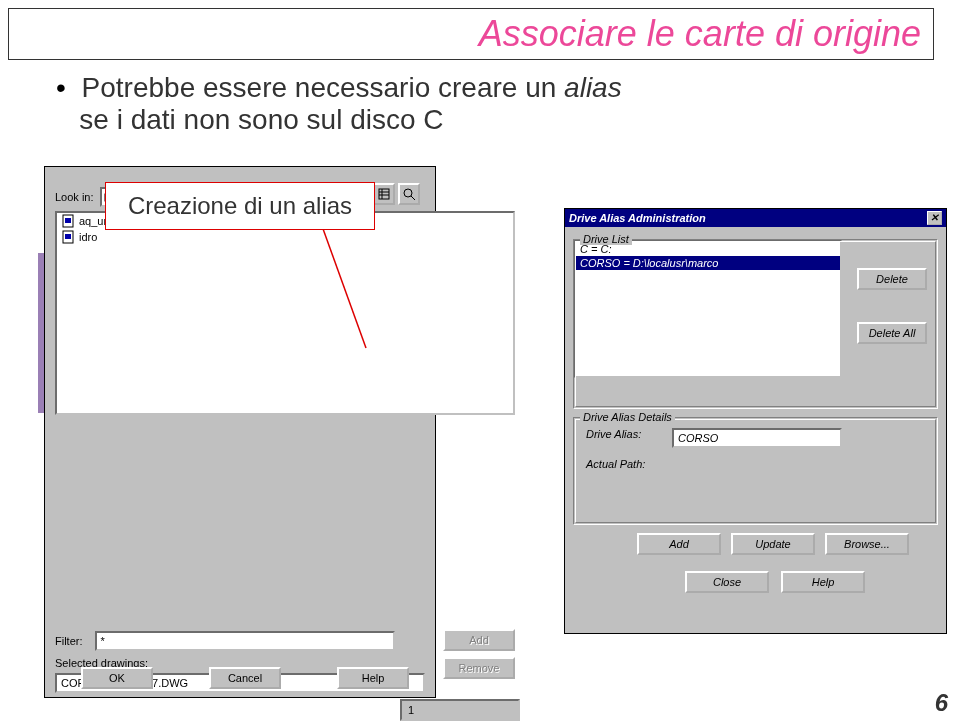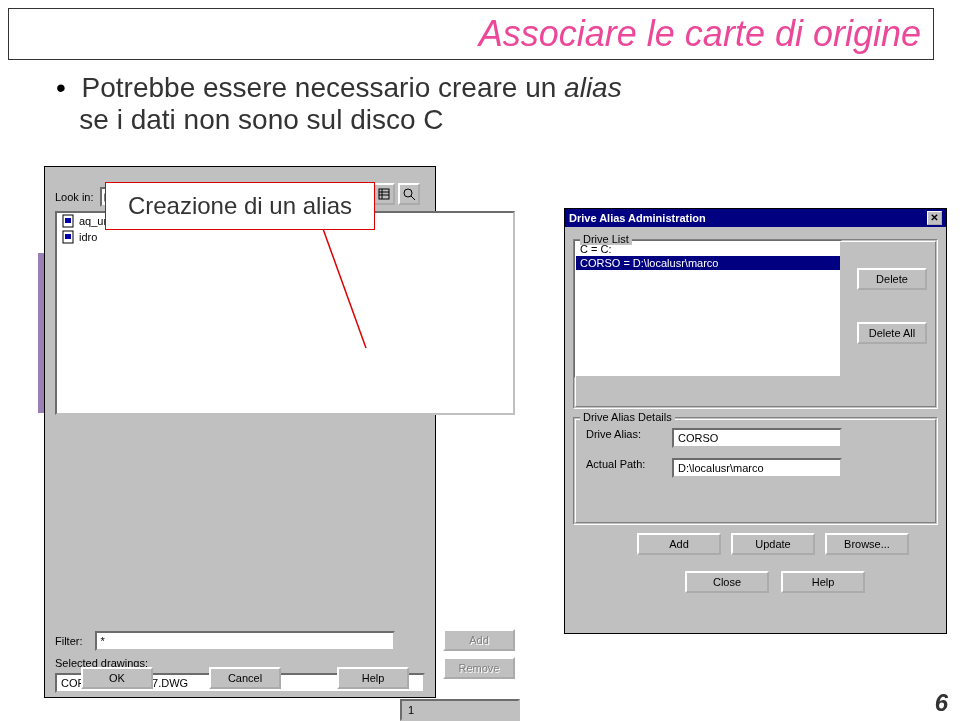--- a/index.html
+++ b/index.html
@@ -39,21 +39,21 @@
   
   .add-btn { position: absolute; top: 462px; left: 398px; width: 72px; }
   .rem-btn { position: absolute; top: 490px; left: 398px; width: 72px; }
   
   .ok-btn { width: 72px; }
   .bottom-row { position: absolute; bottom: 8px; left: 36px; display: flex; gap: 56px; }
 
   .page-field { position: absolute; bottom: 0; left: 400px; width: 120px; height: 22px; background: #c0c0c0; border: 2px inset #c0c0c0; font-size: 11px; padding: 0 6px; display: flex; align-items: center; }
 
   
-  .alias-dialog { position: absolute; top: 208px; left: 564px; width: 383px; height: 426px; background: #c0c0c0; border: 1px solid #000; }
+  .alias-dialog { position: absolute; top: 208px; left: 564px; width: 383px; height: 426px; background: #c0c0c0; border: 1px solid #000; font-style: italic; }
   .alias-title { height: 18px; background: #000080; color: #fff; font-size: 11px; font-weight: bold; padding: 2px 4px; display: flex; align-items: center; }
   .alias-title .x { margin-left: auto; width: 15px; height: 14px; background: #c0c0c0; color: #000; border: 1px outset #fff; font-size: 10px; text-align: center; font-weight: bold; line-height: 12px; }
   
   .group { border: 1px solid #808080; border-right-color: #fff; border-bottom-color: #fff; margin: 8px; position: relative; }
   .group::before { content: ''; position: absolute; inset: 1px; border: 1px solid #fff; border-right-color: #808080; border-bottom-color: #808080; pointer-events: none; }
   .group-label { position: absolute; top: -7px; left: 6px; background: #c0c0c0; font-size: 11px; padding: 0 3px; z-index: 1; }
   
   .drive-list-group { margin-top: 12px; height: 170px; }
   .drive-listbox { width: 268px; height: 138px; background: #fff; border: 2px inset #c0c0c0; font-size: 11px; }
   .drive-listbox .row { padding: 1px 4px; }
@@ -207,23 +207,20 @@
   <div class="group details-group">
     <span class="group-label">Drive Alias Details</span>
     <div class="details-row">
       <span class="lbl">Drive Alias:</span>
       <div class="inp">
           <span>CORSO</span>
         </div>
     </div>
     <div class="details-row">
       <span class="lbl">Actual Path:</span>
-      <div class="inp">
-          <span>D:\localusr\marco</span>
-        </div>
     </div>
   </div>
   <div class="alias-btn-row">
     <span class="btn">Add</span>
     <span class="btn">Update</span>
     <span class="btn">Browse...</span>
   </div>
   <div class="close-row">
     <span class="btn">Close</span>
     <span class="btn">Help</span>

